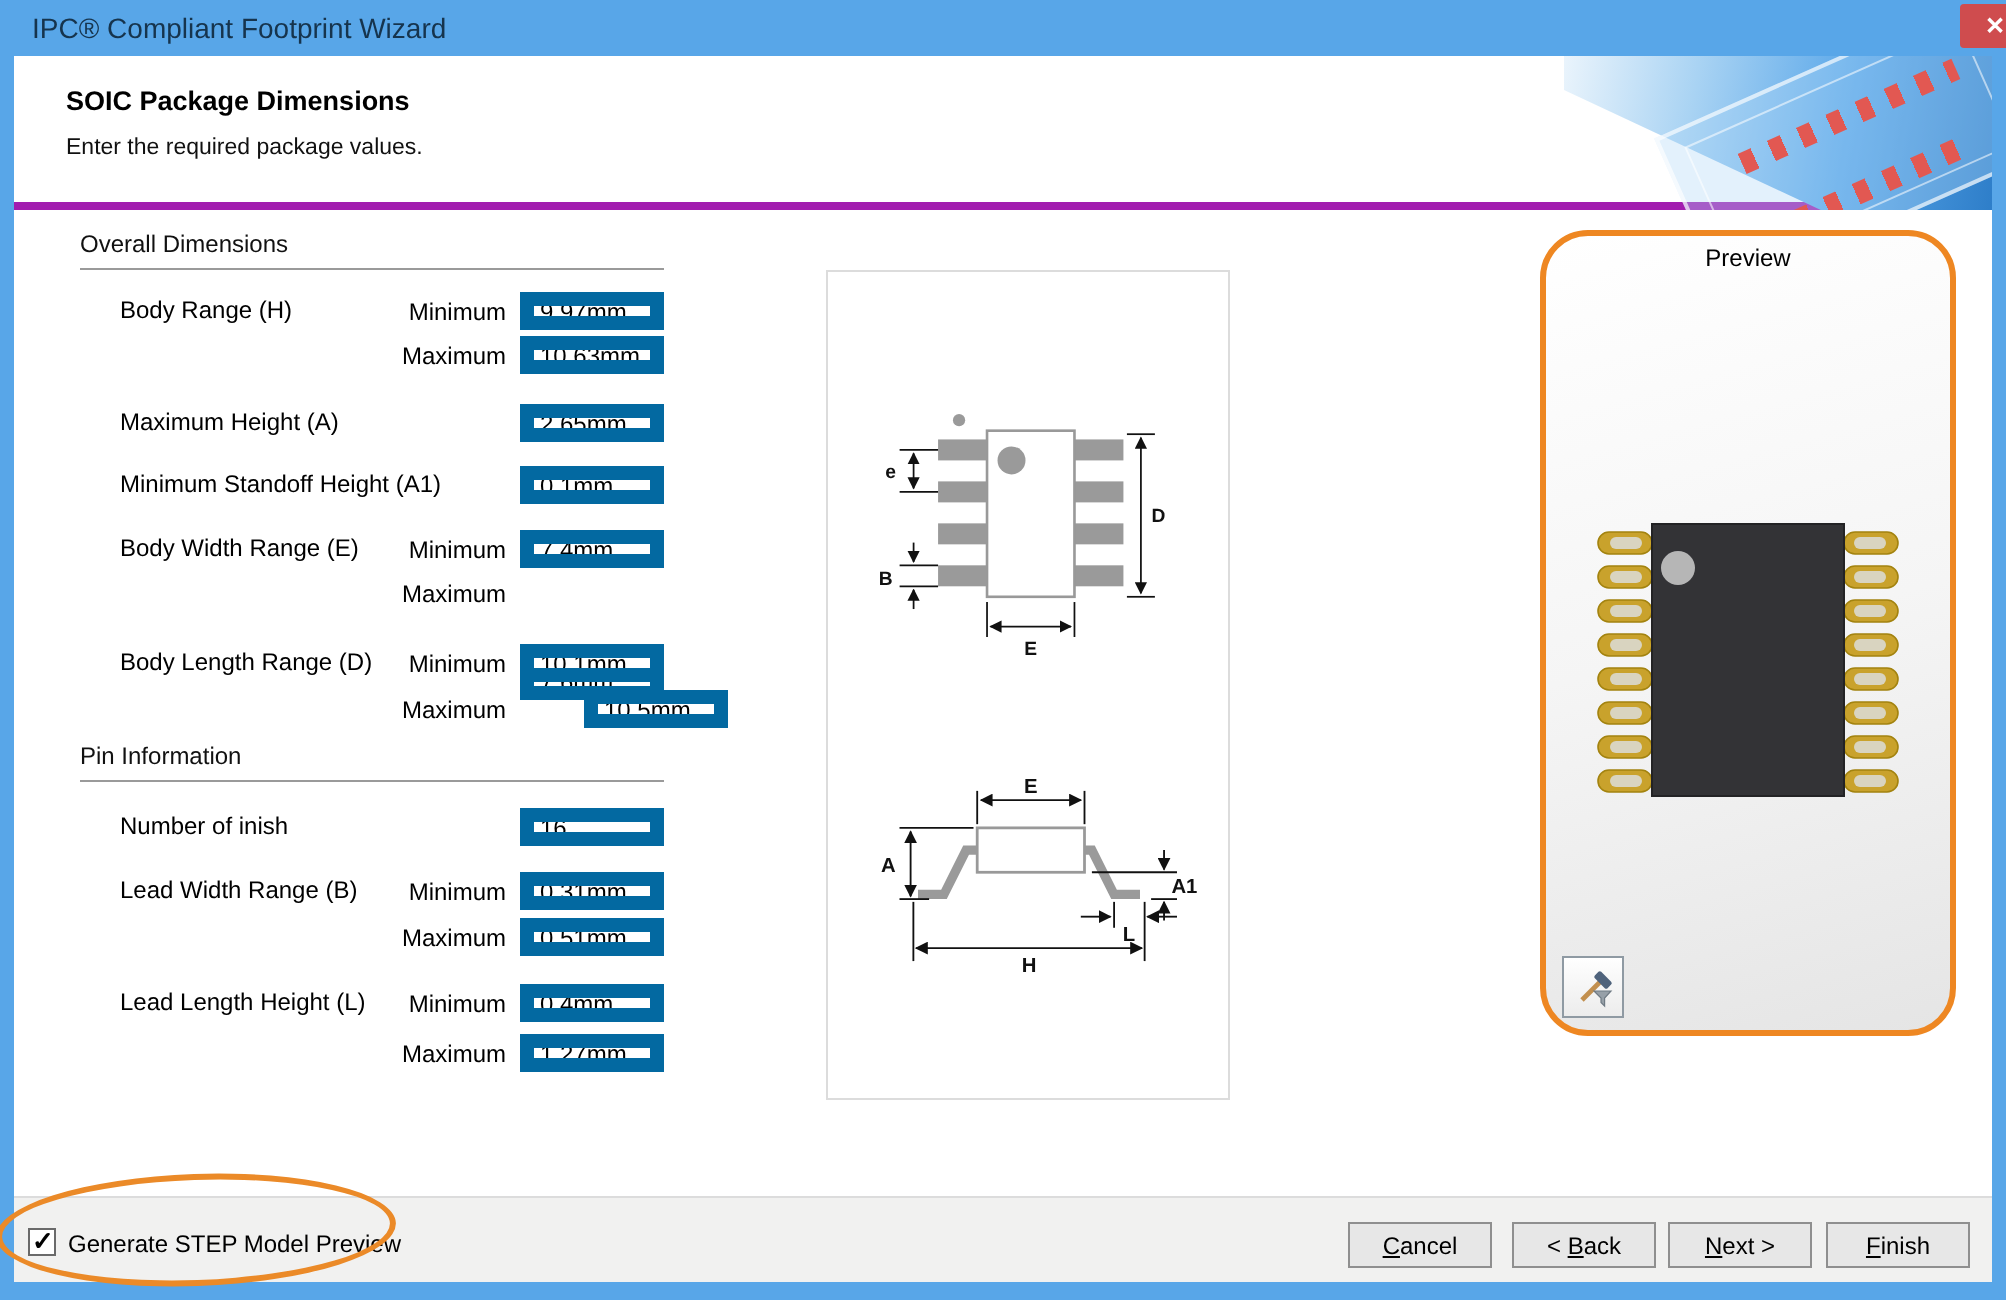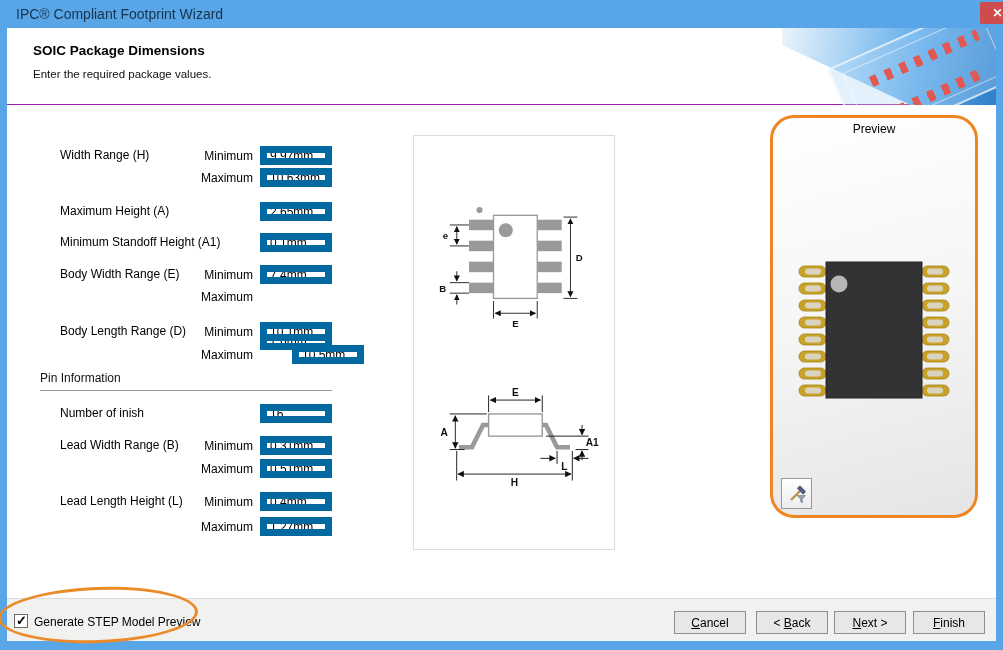--- a/index.html
+++ b/index.html
@@ -11,21 +11,21 @@
   .titlebar { position:absolute; left:16px; top:0; width:100%; height:28px;
               display:flex; align-items:center; justify-content:flex-start;
               font-size:14px; color:#16344d; }
   .close-btn { position:absolute; right:4px; top:2px; width:35px; height:22px;
                background:#cf4c4e; border-radius:2px; color:#fff; font-size:12px; font-weight:bold;
                display:flex; align-items:center; justify-content:center; cursor:pointer; }
 
   
   .content { position:absolute; left:7px; top:28px; width:989px; height:613px; background:#fff; overflow:hidden; }
 
-  .header { position:absolute; left:0; top:0; width:100%; height:77px; background:#fff; border-bottom:1px solid #a21caf; }
+  .header { position:absolute; left:0; top:0; width:100%; height:77px; background:#fff; border-bottom:4px solid #a21caf; }
   .header-title { position:absolute; left:26px; top:15px; font-size:13.5px; font-weight:bold; color:#000; }
   .header-sub   { position:absolute; left:26px; top:40px; font-size:11.5px; color:#111; }
 
   
   .deco { position:absolute; right:0; top:0; width:214px; height:77px; overflow:hidden; }
   .deco-bg { position:absolute; inset:0;
              background:linear-gradient(100deg,#eaf4fc 0%,#a9d3f3 30%,#5aa7e9 65%,#2e7ec9 100%);
              clip-path:polygon(0 0,100% 0,100% 100%,60% 100%,0 22%); }
   .deco-board { position:absolute; right:-16px; top:2px; width:175px; height:86px;
                 transform:rotate(-24deg); border:2px solid rgba(255,255,255,.65);
@@ -104,22 +104,23 @@
         <div class="deco-bg"></div>
         <div class="deco-board">
           <div class="deco-board-inner">
             <div class="deco-pads"></div>
             <div class="deco-pads second"></div>
           </div>
         </div>
       </div>
     </div>
 
-
-    <div class="flabel" style="top:120px">Width Range (H)</div>
+    <div class="sec" style="top:87px">Overall Dimensions</div>
+
+    <div class="flabel" style="top:120px">Body Range (H)</div>
     <div class="qual" style="top:121px">Minimum</div>
     <input class="inp" style="top: 118px;" value="9.97mm">
     <div class="qual" style="top:143px">Maximum</div>
     <input class="inp" style="top: 140px;" value="10.63mm">
 
     <div class="flabel" style="top:176px">Maximum Height (A)</div>
     <input class="inp" style="top: 174px;" value="2.65mm">
 
     <div class="flabel" style="top:207px">Minimum Standoff Height (A1)</div>
     <input class="inp" style="top: 205px;" value="0.1mm">

